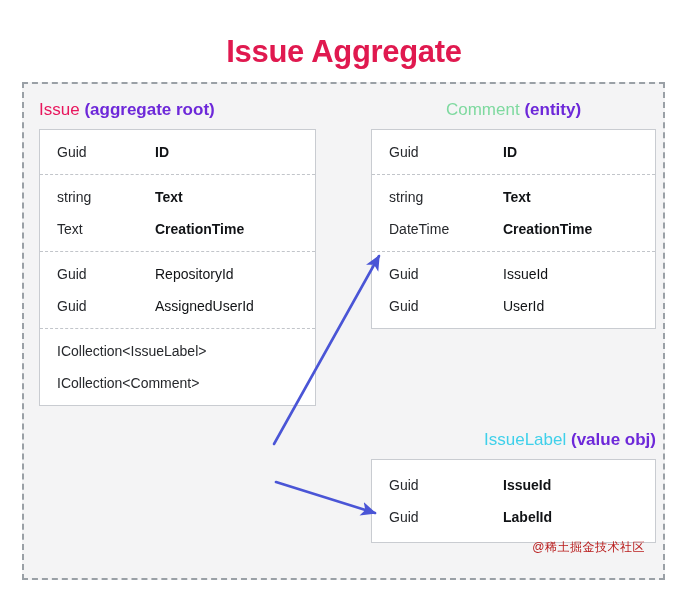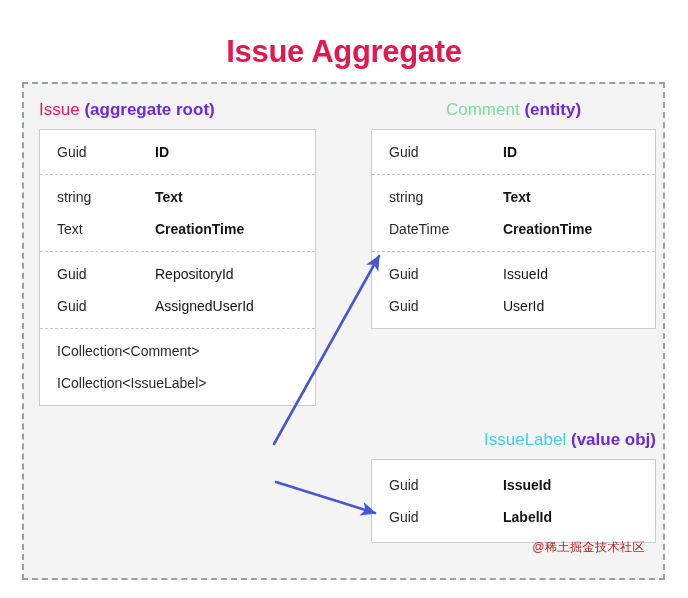--- a/index.html
+++ b/index.html
@@ -163,24 +163,24 @@
           <span class="field-name">RepositoryId</span>
         </div>
         <div class="field-row">
           <span class="field-type">Guid</span>
           <span class="field-name">AssignedUserId</span>
         </div>
       </div>
 
       <div class="field-group">
         <div class="field-row wide">
+          <span class="field-type" style="width:auto;padding-left:17px;">ICollection&lt;IssueLabel&gt;</span>
+        </div>
+        <div class="field-row wide">
           <span class="field-type" style="width:auto;padding-left:17px;">ICollection&lt;Comment&gt;</span>
-        </div>
-        <div class="field-row wide">
-          <span class="field-type" style="width:auto;padding-left:17px;">ICollection&lt;IssueLabel&gt;</span>
         </div>
       </div>
 
     </div>
   </div>
 
   <div class="entity-group" id="comment-group">
     <div class="entity-header">
       <span class="entity-name" style="color:#7ed99f">Comment</span>
       <span class="entity-kind">(entity)</span>

